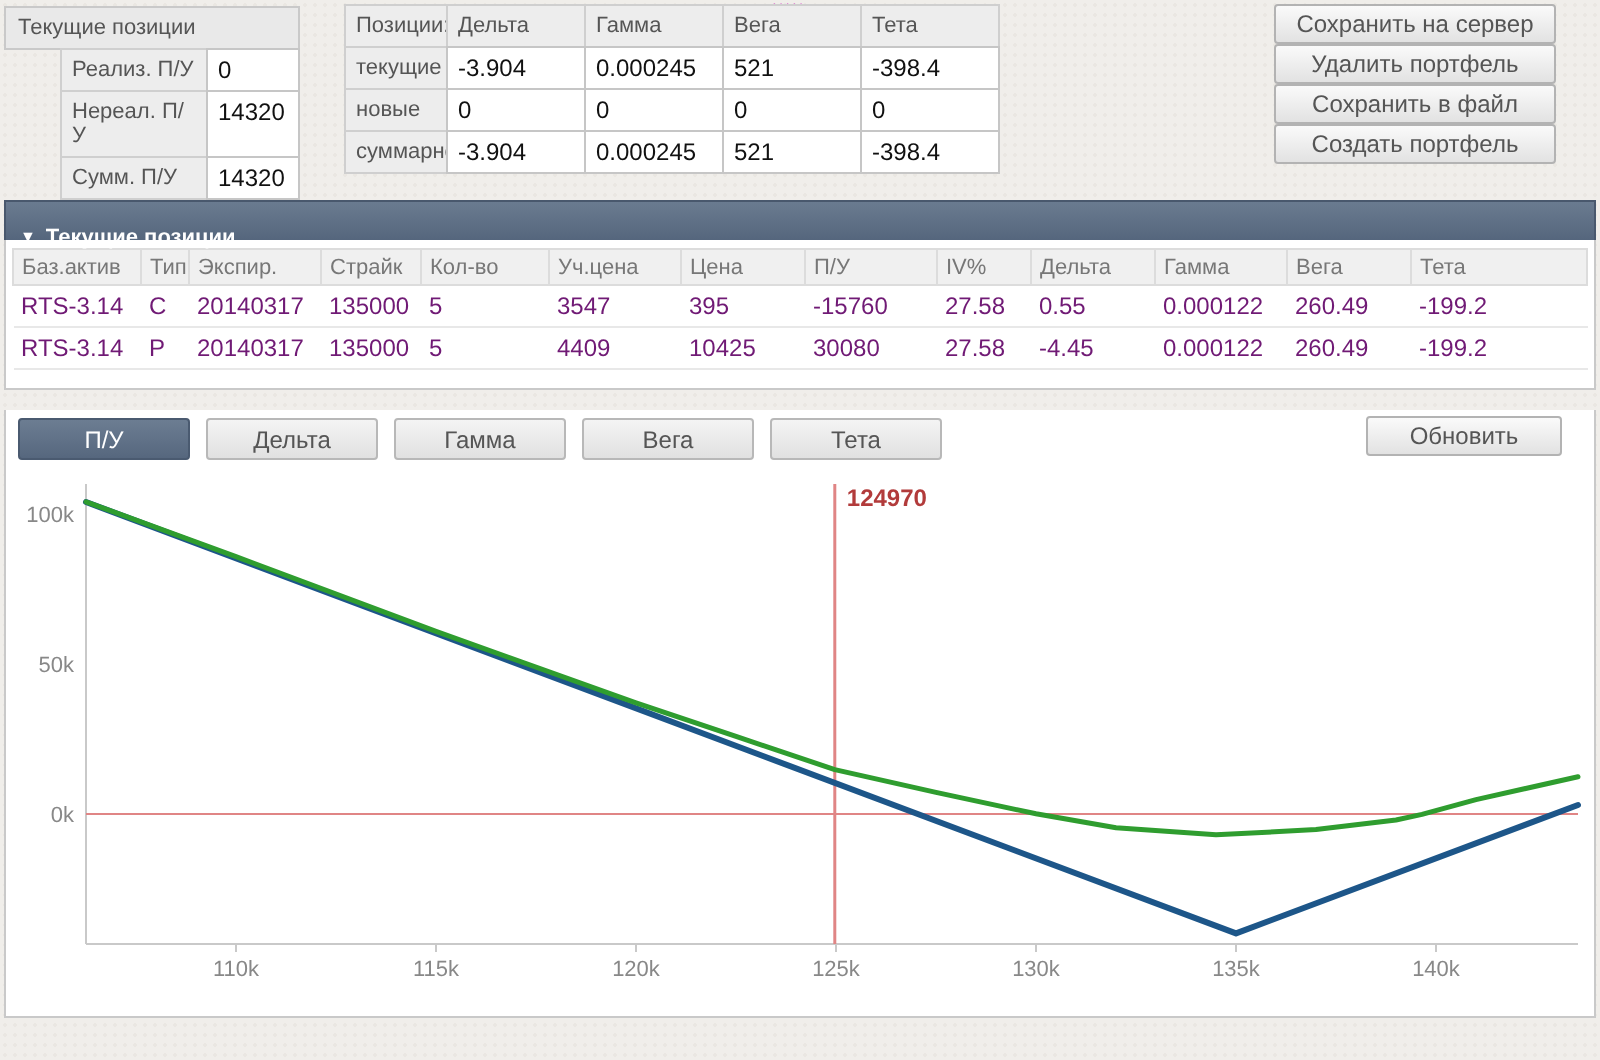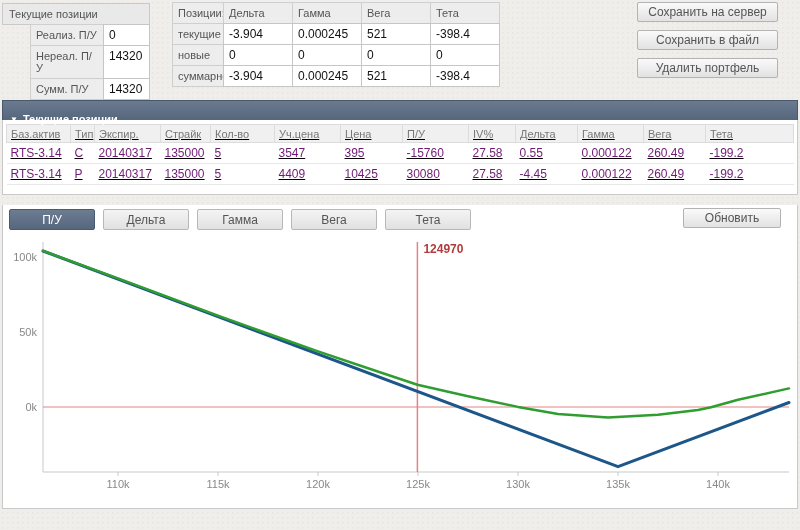--- a/index.html
+++ b/index.html
@@ -23,34 +23,34 @@
   .greeks{position:absolute;left:172px;top:3px;}
   .ghead{background:#ededed;border:1px solid #cfcfcf;color:#555;
          padding:4px 5px;font-size:11px;box-sizing:border-box;margin-left:-1px;}
   .glbl{width:62px;background:#ededed;border:1px solid #cfcfcf;color:#555;
         padding:4px 5px;font-size:11px;box-sizing:border-box;}
   .gval{width:70px;box-sizing:border-box;flex:none;}
   .gw{width:52px;margin-left:0;}
   .gc{width:70px;}
   
   .actions{position:absolute;top:2px;right:22px;width:141px;
-           display:flex;flex-direction:column;gap:8px;}
+           display:flex;flex-direction:column;gap:0;}
   .btn{height:20px;line-height:19px;background:linear-gradient(#fafafa,#e2e2e2);
        border:1px solid #b3b3b3;border-radius:2px;text-align:center;
        font-size:12px;color:#555;box-sizing:border-box;cursor:default;}
   
   .sec{position:absolute;left:2px;right:2px;}
   #positions-panel{top:100px;}
   #chart-panel{top:205px;}
   .sec-hdr{height:20px;line-height:20px;background:linear-gradient(#6a7b90,#55667d);
            color:#fff;font-size:11px;font-weight:bold;padding:8px 7px;
            border:1px solid #49586d;border-bottom:none;box-sizing:border-box;}
   .arrow{font-size:8px;margin-right:5px;vertical-align:1px;}
   .sec-body{background:#fff;border:1px solid #c9c9c9;border-top:none;box-sizing:border-box;}
-  #positions-body{height:75px;padding:4px 3px;text-decoration:underline;}
+  #positions-body{height:75px;padding:4px 3px;}
   #chart-body{height:304px;position:relative;}
   
   table{width:100%;border-collapse:collapse;table-layout:fixed;}
   th{background:#f0f0f0;border:1px solid #dcdcdc;font-weight:normal;color:#777;
      font-size:11px;text-align:left;padding:2px 4px;height:13px;
      overflow:hidden;white-space:nowrap;}
   td{border-bottom:1px solid #e8e8e8;font-size:12px;color:#701a75;
      padding:3px 4px;white-space:nowrap;}
   
   .tabs{position:absolute;top:4px;left:6px;display:flex;gap:8px;}
@@ -114,22 +114,23 @@
         <div class="vbox gval">-3.904</div>
         <div class="vbox gval">0.000245</div>
         <div class="vbox gval">521</div>
         <div class="vbox gval">-398.4</div>
       </div>
     </div>
 </div>
 
 <div class="actions" id="actions">
     <div class="btn">Сохранить на сервер</div>
+    <div class="btn">Удалить портфель</div>
     <div class="btn">Сохранить в файл</div>
-    <div class="btn">Удалить портфель</div>
+    <div class="btn">Создать портфель</div>
   </div>
 
 <div class="sec" id="positions-panel">
   <div class="sec-hdr"><span class="arrow">▼</span><span>Текущие позиции</span></div>
   <div class="sec-body" id="positions-body">
     <table>
       <colgroup id="positions-cols">
           <col style="width: 64px;">
           <col style="width: 24px;">
           <col style="width: 66px;">

